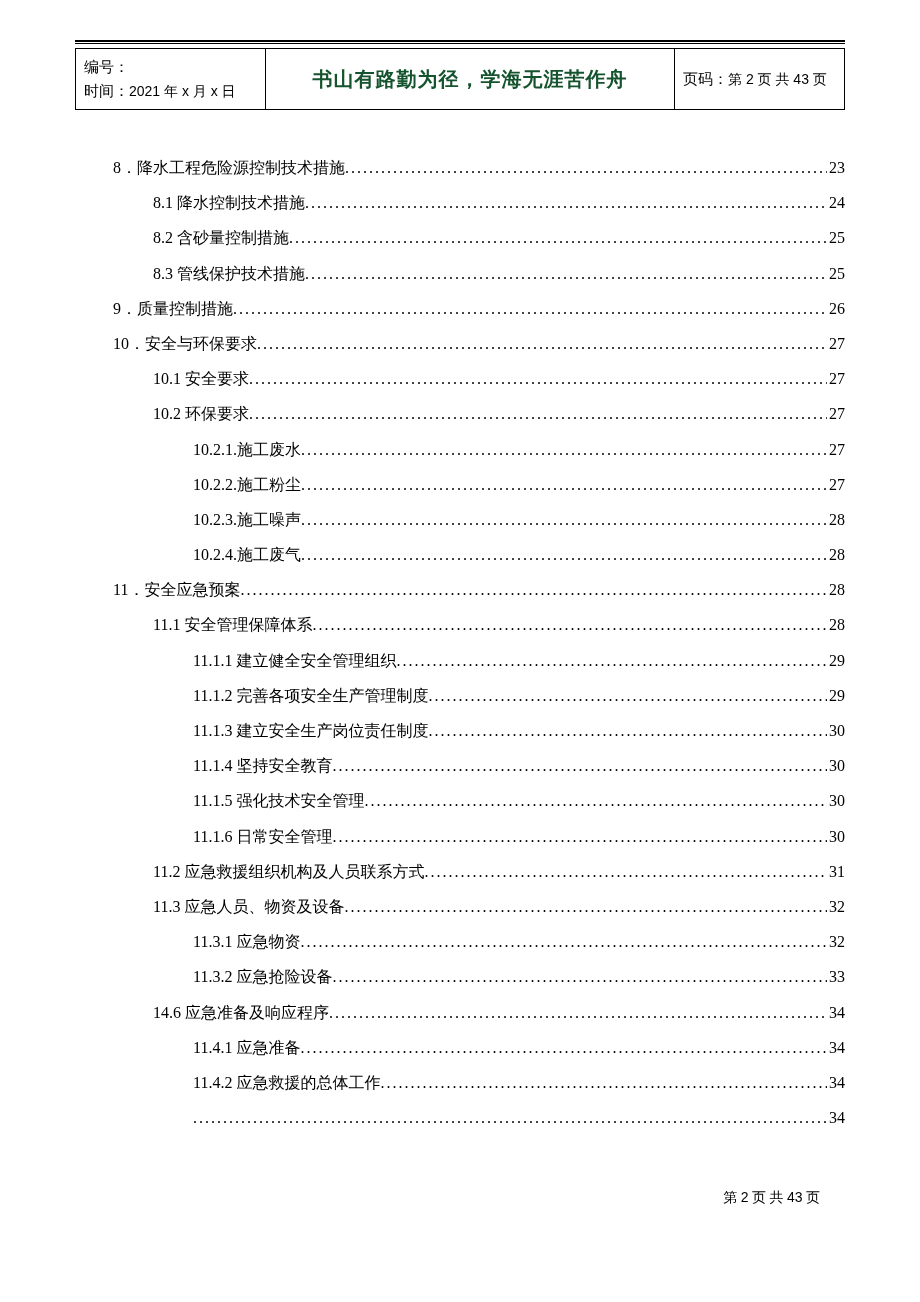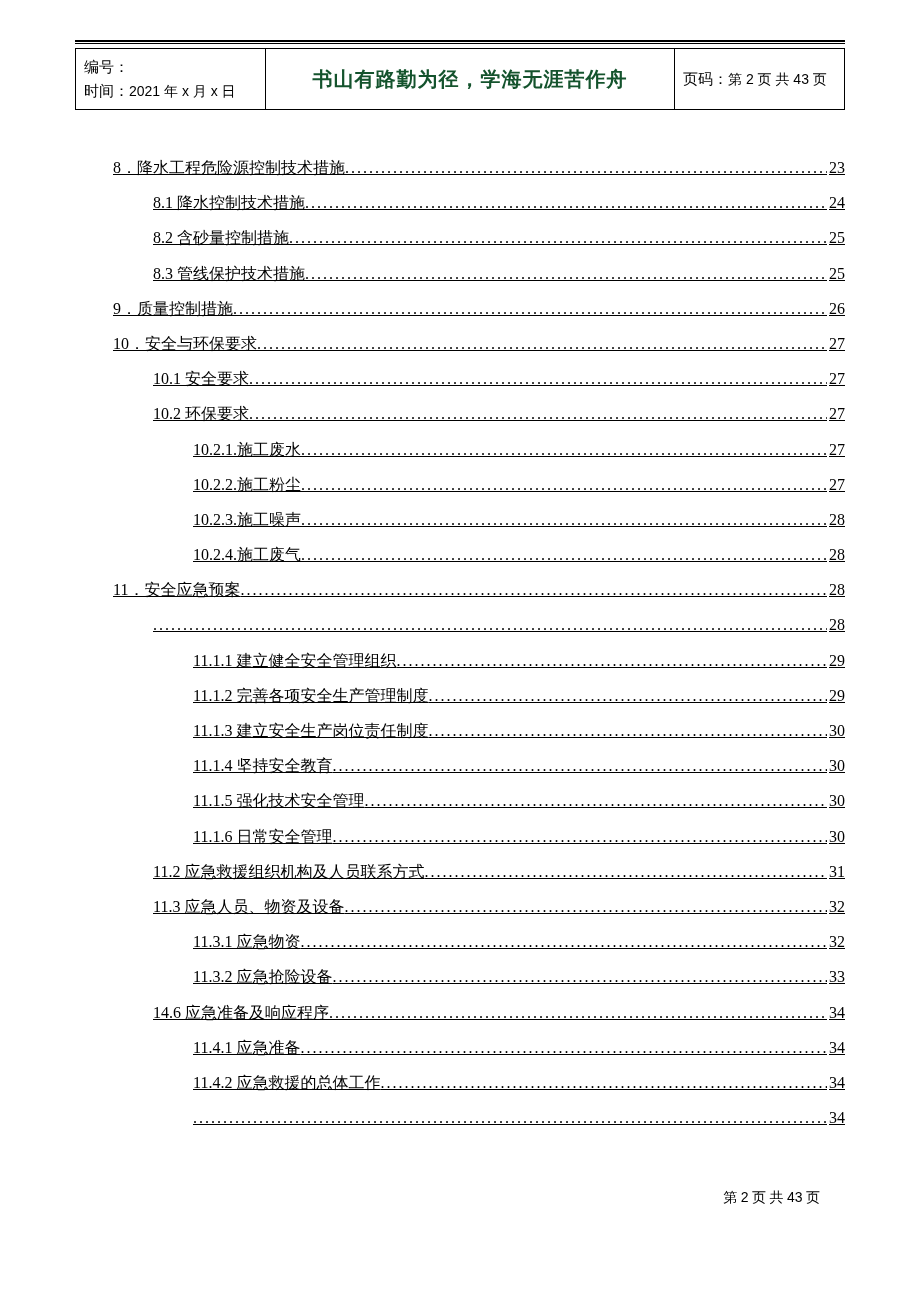--- a/index.html
+++ b/index.html
@@ -55,21 +55,20 @@
     font-size: 14px;
   }
   .right-cell .sans {
     font-family: "Helvetica", "Arial", sans-serif;
     font-size: 14px;
   }
   .toc {
     margin-top: 40px;
     font-size: 16px;
     line-height: 2.2;
-    text-decoration: underline;
   }
   .toc-entry {
     display: flex;
     align-items: baseline;
     white-space: nowrap;
   }
   .toc-entry .label {
     flex: 0 0 auto;
     font-family: "SimSun", serif;
   }
@@ -181,20 +180,21 @@
         <span class="label">10.2.4.施工废气</span>
         <span class="leader"></span>
         <span class="pnum">28</span>
       </div>
       <div class="toc-entry indent1">
         <span class="label">11．安全应急预案</span>
         <span class="leader"></span>
         <span class="pnum">28</span>
       </div>
       <div class="toc-entry indent2">
+        <span class="label">11.1 安全管理保障体系</span>
         <span class="leader"></span>
         <span class="pnum">28</span>
       </div>
       <div class="toc-entry indent3">
         <span class="label">11.1.1 建立健全安全管理组织 </span>
         <span class="leader"></span>
         <span class="pnum">29</span>
       </div>
       <div class="toc-entry indent3">
         <span class="label">11.1.2 完善各项安全生产管理制度 </span>

